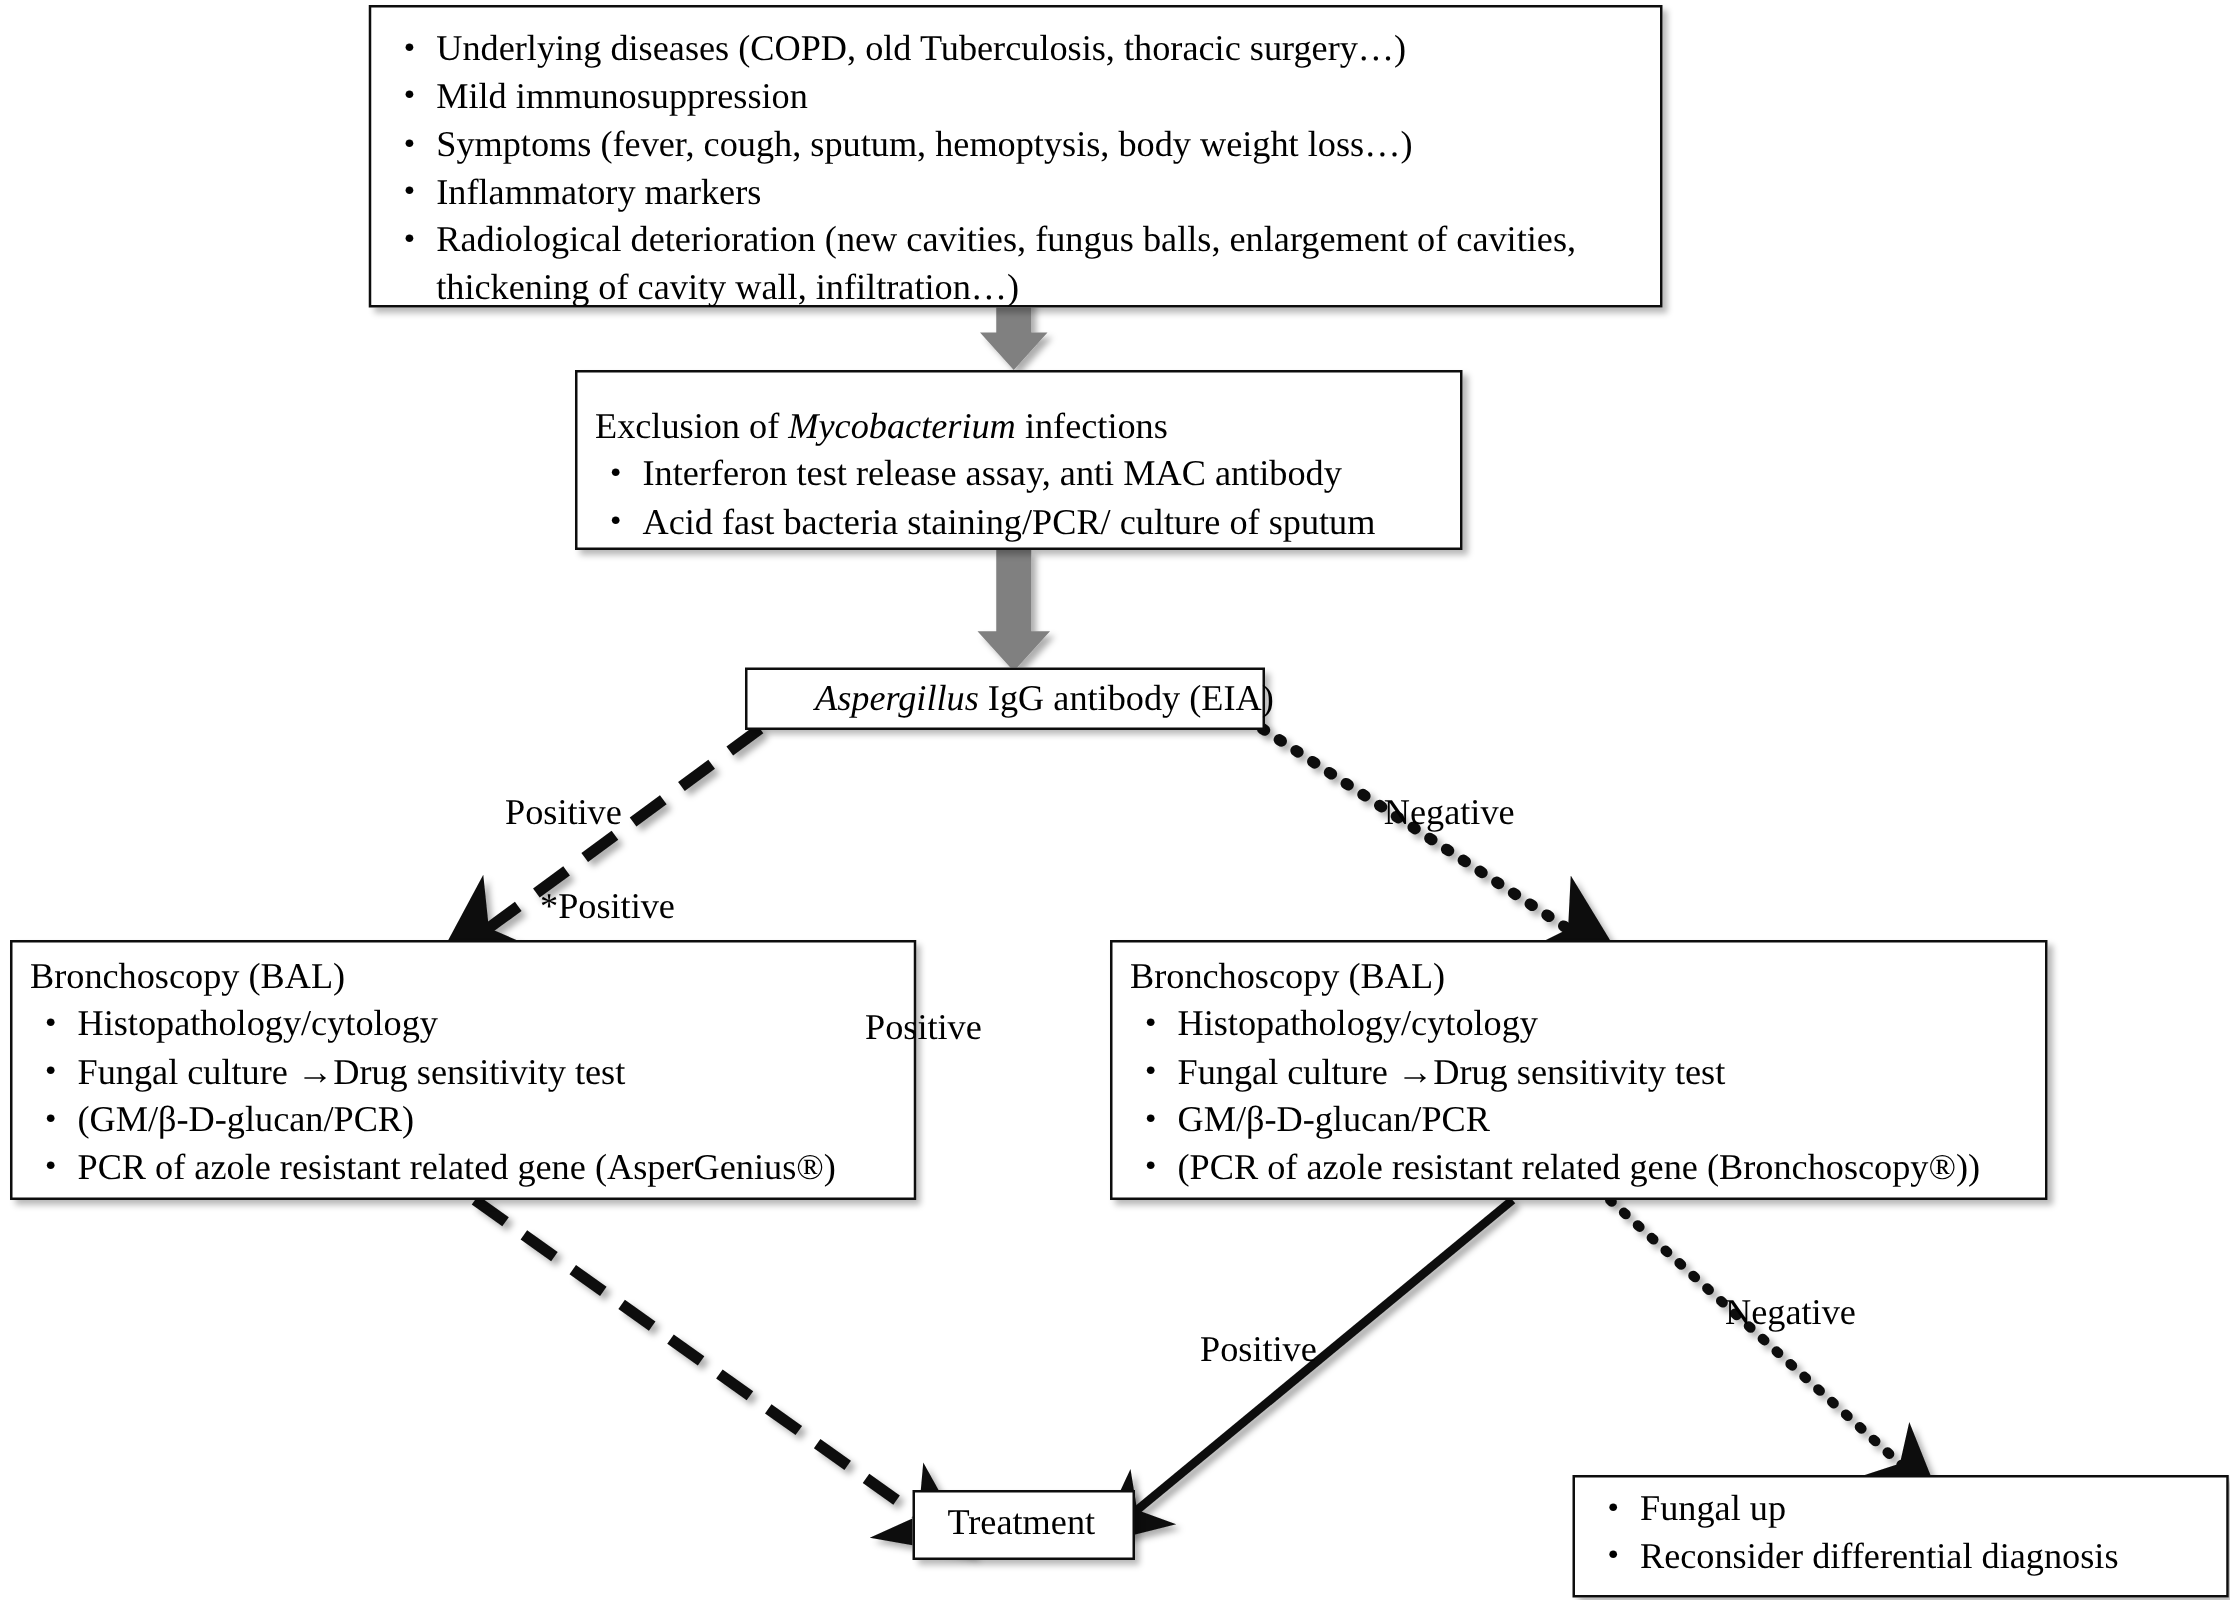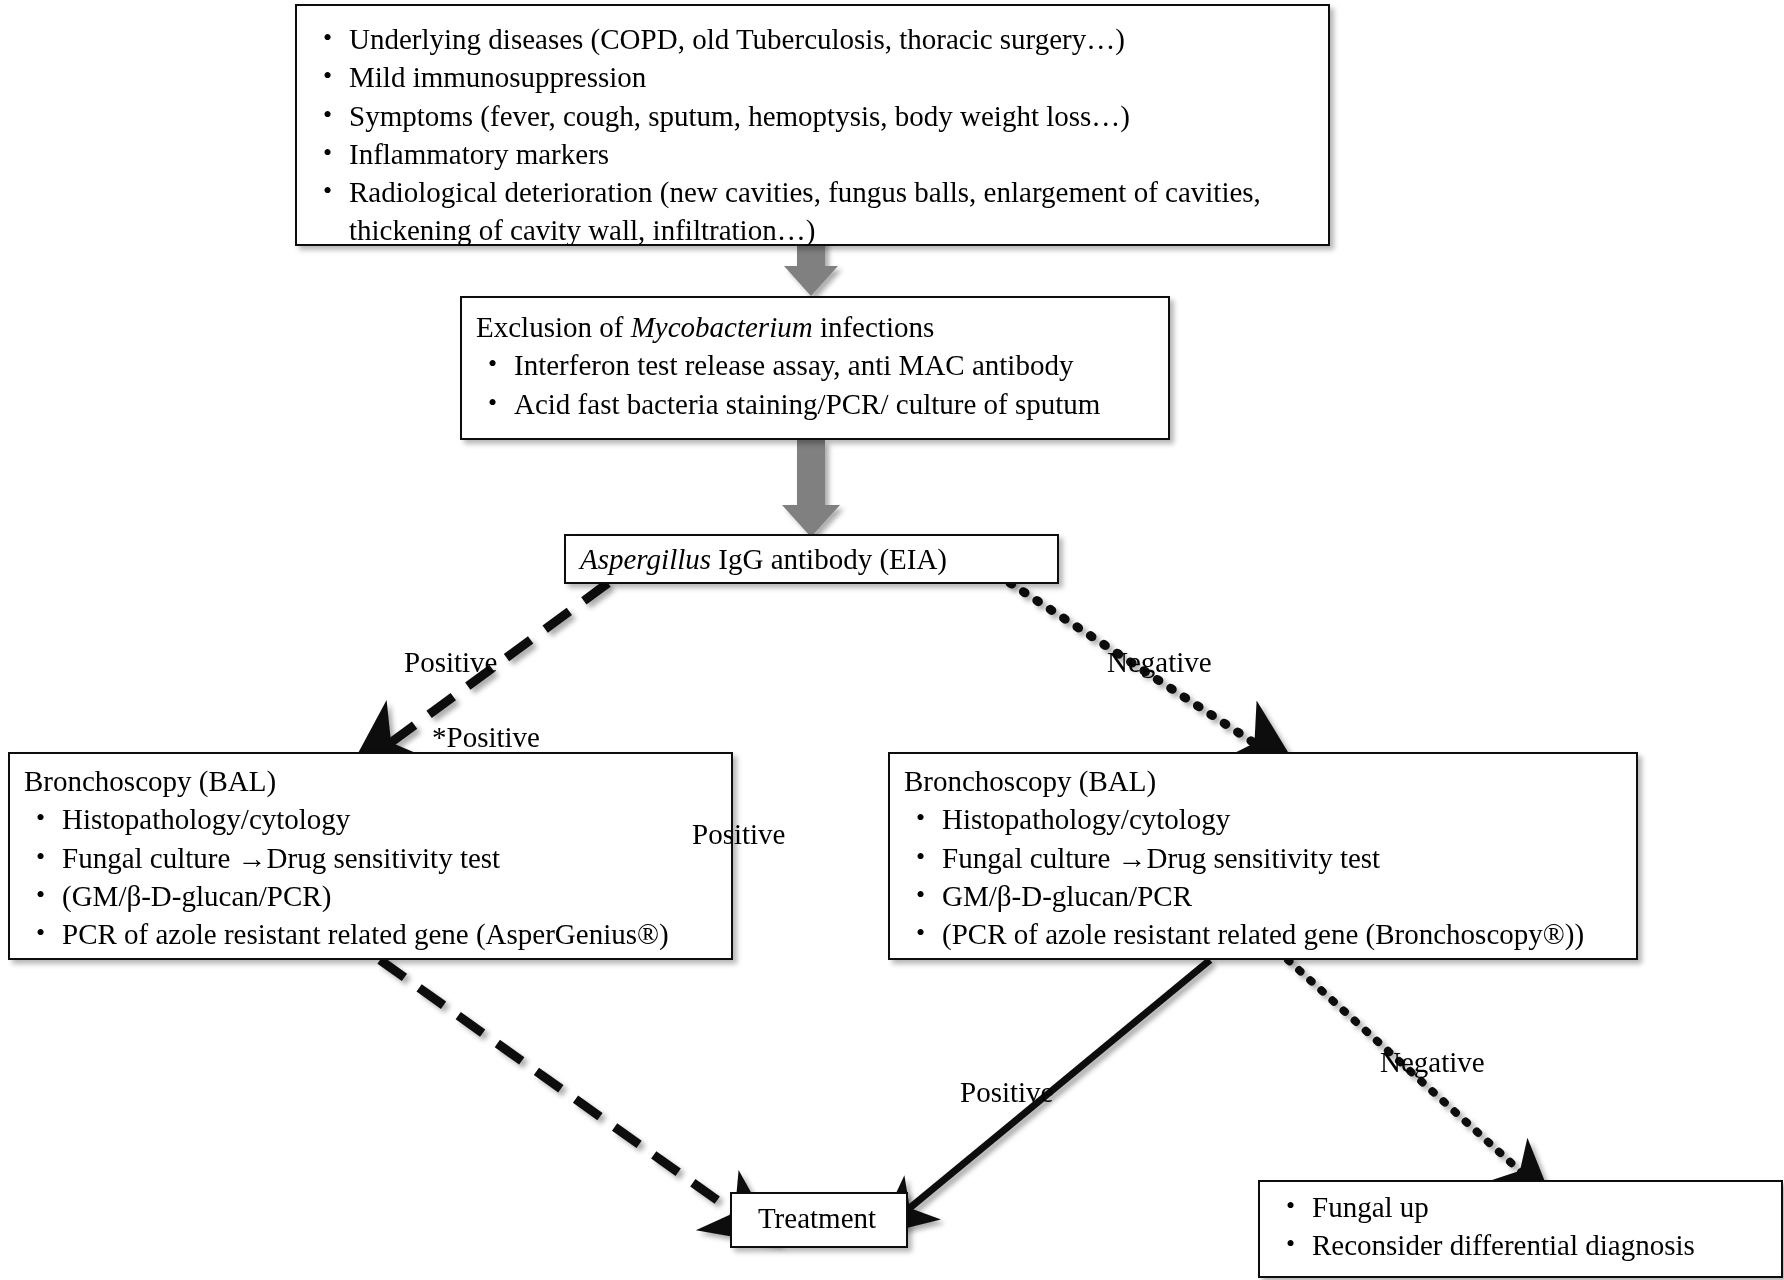--- a/index.html
+++ b/index.html
@@ -59,21 +59,20 @@
     flex: 1 1 auto;
   }
   .ital { font-style: italic; }
   .label {
     position: absolute;
     font-size: 29px;
     line-height: 1.2;
     white-space: nowrap;
     z-index: 4;
     background: transparent;
-    margin-top: 12px;
   }
   .treatment-label {
     text-align: center;
     font-size: 29px;
     padding: 8px 4px 9px 0;
   }
 </style>
 </head>
 <body>
 
@@ -144,36 +143,36 @@
         <span class="bullet-text">Inflammatory markers</span>
       </div>
       <div class="bullet-row">
         <span class="bullet-dot">•</span>
         <span class="bullet-text wrap" style="white-space:normal;"> Radiological deterioration (new cavities, fungus balls, enlargement of cavities, thickening of cavity wall, infiltration…)</span>
       </div>
     </div>
   </div>
 
   <div class="box" style="left:460px; top:296px; width:710px; height:144px;">
-    <div class="box-inner" style="padding-top:10px;">
+    <div class="box-inner" style="padding-top:24px;">
       <div class="line">
         <span>Exclusion of </span><span class="ital">Mycobacterium</span><span> infections</span>
       </div>
       <div class="bullet-row">
         <span class="bullet-dot">•</span>
         <span class="bullet-text">Interferon test release assay, anti MAC antibody</span>
       </div>
       <div class="bullet-row">
         <span class="bullet-dot">•</span>
         <span class="bullet-text">Acid fast bacteria staining/PCR/ culture of sputum</span>
       </div>
     </div>
   </div>
 
-  <div class="box" style="left:564px; top:534px; width:495px; height:50px;">
+  <div class="box" style="left:596px; top:534px; width:416px; height:50px;padding-left:40px;">
     <div class="box-inner" style="padding:4px 10px 4px 14px;">
       <div class="line">
         <span class="ital">Aspergillus</span><span> IgG antibody (EIA)</span>
       </div>
     </div>
   </div>
 
   <div class="box" style="left:8px; top:752px; width:725px; height:208px;">
     <div class="box-inner" style="padding-top:8px;">
       <div class="line">Bronchoscopy (BAL)</div>

